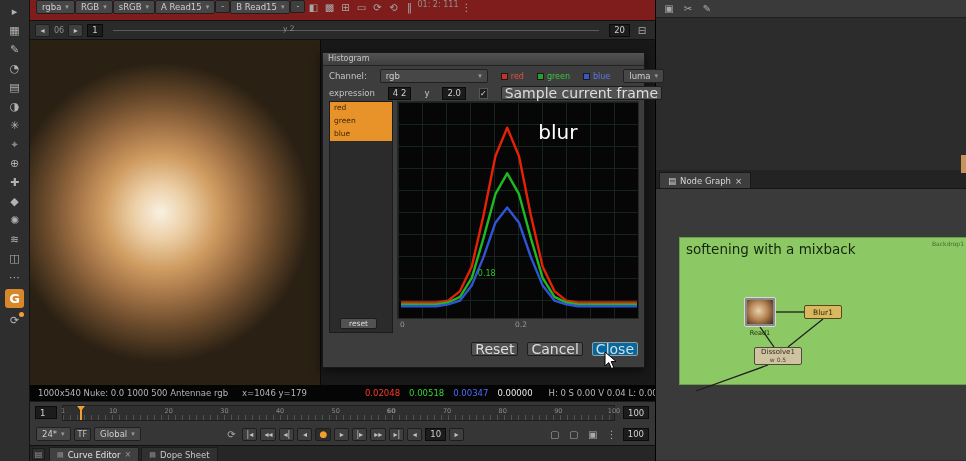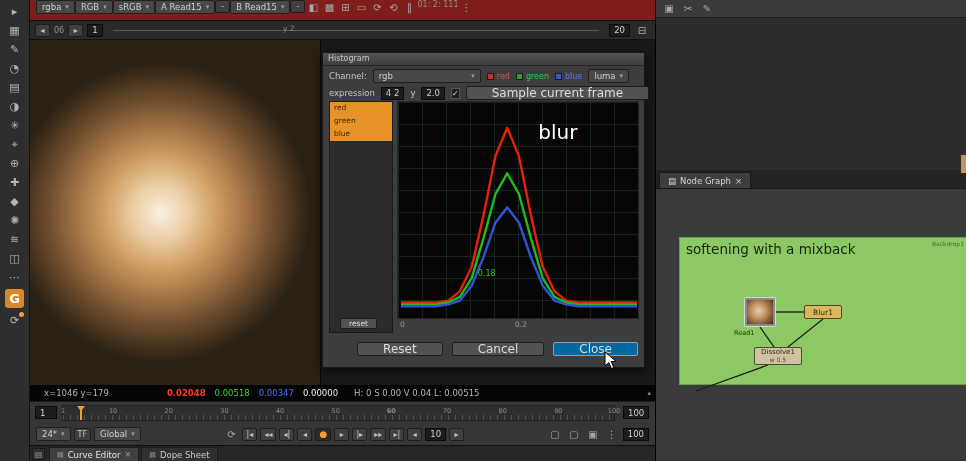--- a/index.html
+++ b/index.html
@@ -9,21 +9,21 @@
   
   .icon{display:inline-flex;align-items:center;justify-content:center;width:16px;height:14px;color:#a8a8a8;font-size:10px;flex:0 0 auto;}
   .tbtn{display:inline-flex;align-items:center;justify-content:center;min-width:15px;height:13px;padding:0 3px;background:#3f3f3f;border:1px solid #1e1e1e;border-radius:2px;color:#c2c2c2;font-size:8px;flex:0 0 auto;}
   .tbtn.rec{color:#f0a030;background:#2c2c2c;font-size:9px;}
   .select{display:inline-flex;align-items:center;gap:4px;height:14px;padding:0 5px;background:#474747;border:1px solid #202020;border-radius:2px;color:#cfcfcf;font-size:8.5px;flex:0 0 auto;white-space:nowrap;}
   .select .caret{color:#9a9a9a;font-size:7px;}
   .field{display:inline-flex;align-items:center;height:13px;padding:0 4px;background:#1c1c1c;border:1px solid #0b0b0b;color:#d0d0d0;font-size:8.5px;flex:0 0 auto;}
   .ttext{color:#909090;font-size:8px;white-space:nowrap;flex:0 0 auto;}
   .spacer{flex:1 1 auto;}
   .lbl{color:#c6c6c6;font-size:8.5px;white-space:nowrap;}
-  .btn{display:inline-flex;align-items:center;justify-content:center;height:14px;padding:0 25px;background:#525252;border:1px solid #1d1d1d;border-radius:2px;color:#ddd;font-size:12px;white-space:nowrap;}
+  .btn{display:inline-flex;align-items:center;justify-content:center;height:14px;padding:0 3px;background:#525252;border:1px solid #1d1d1d;border-radius:2px;color:#ddd;font-size:14px;white-space:nowrap;}
   .btn.focus{border-color:#9a9a9a;background:#0369a1;}
 
   
   .left-toolbar{position:absolute;left:0;top:0;width:30px;height:461px;background:#2e2e2e;border-right:1px solid #121212;display:flex;flex-direction:column;align-items:center;padding-top:3px;}
   .left-toolbar .lt-icons{display:flex;flex-direction:column;align-items:center;gap:3px;}
   .left-toolbar .icon{width:20px;height:16px;color:#b2b2b2;font-size:11px;}
   .g-logo{width:19px;height:19px;margin-top:4px;background:#d8882a;border-radius:3px;color:#fff;font-weight:bold;font-size:13px;display:flex;align-items:center;justify-content:center;}
   .lt-refresh{position:relative;margin-top:4px;width:20px;height:16px;display:flex;align-items:center;justify-content:center;color:#b2b2b2;font-size:11px;}
   .lt-refresh .dot{position:absolute;right:1px;top:0;width:5px;height:5px;border-radius:50%;background:#f0a030;}
 
@@ -32,21 +32,21 @@
   .viewer-bar{position:absolute;left:30px;top:21px;width:625px;height:19px;background:#2a2a2a;border-bottom:1px solid #121212;display:flex;align-items:center;gap:4px;padding:0 5px;}
   .hslider{position:relative;flex:1 1 auto;height:1px;background:#5a5a5a;margin:0 6px;}
   .hslider-label{position:absolute;left:35%;top:-6px;font-size:7.5px;color:#8a8a8a;}
 
   
   .viewer{position:absolute;left:30px;top:40px;width:291px;height:345px;background:radial-gradient(circle 150px at 45% 50%, #f9f0e2 0%, #eccfa6 18%, #cf9c61 38%, #9f7044 58%, #6b4b2c 76%, #3f2e1b 92%, #2a2014 100%) #261d12;border-right:1px solid #0a0a0a;}
 
   
   .dialog{position:absolute;left:322px;top:52px;width:323px;height:316px;background:#3d3d3d;border:1px solid #181818;box-shadow:0 3px 10px rgba(0,0,0,.6);z-index:5;}
   .dlg-title{height:13px;background:linear-gradient(#535353,#3e3e3e);color:#c5c5c5;font-size:8px;padding:1px 5px;border-bottom:1px solid #242424;}
-  .dlg-row{position:absolute;left:6px;right:6px;display:flex;align-items:center;gap:6px;}
+  .dlg-row{position:absolute;left:6px;right:6px;display:flex;align-items:center;gap:13px;}
   .r1{top:15px;height:16px;}
   .r2{top:32px;height:16px;}
   .select.wide{min-width:108px;justify-content:space-between;}
   .chk{display:inline-flex;align-items:center;gap:3px;font-size:8px;}
   .chk .box{width:7px;height:7px;display:inline-block;border:1px solid #1a1a1a;}
   .chk-r{color:#e85040;}.chk-r .box{background:#c43325;}
   .chk-g{color:#3ec43e;}.chk-g .box{background:#2a9e2a;}
   .chk-b{color:#5b79e8;}.chk-b .box{background:#3a55c8;}
   .chkbox{width:11px;height:11px;background:#1f1f1f;border:1px solid #555;color:#ddd;font-size:8px;display:inline-flex;align-items:center;justify-content:center;}
   .chan-list{position:absolute;left:6px;top:48px;width:64px;height:232px;background:#2b2b2b;border:1px solid #1b1b1b;}
@@ -58,21 +58,21 @@
   .x-axis{position:absolute;left:74px;top:267px;width:242px;height:11px;}
   .xt{position:absolute;top:0;font-size:7.5px;color:#9a9a9a;}
   .dlg-buttons{position:absolute;right:6px;top:289px;display:flex;gap:9px;}
   .watermark{position:absolute;left:8px;top:164px;font-size:13px;font-weight:bold;letter-spacing:3px;color:#2e64d8;opacity:.92;white-space:nowrap;z-index:6;pointer-events:none;}
 
   
   .status-bar{position:absolute;left:30px;top:385px;width:625px;height:16px;background:#050505;display:flex;align-items:center;font-size:8.5px;color:#b5b5b5;white-space:nowrap;}
   .status-bar .s-info{margin-left:8px;}
   .status-bar .s-coords{margin-left:14px;}
   .status-bar .s-vals{margin-left:58px;display:flex;gap:9px;}
-  .v-r{color:#ff3a28;font-weight:bold;}.v-g{color:#35d435;}.v-b{color:#4b6bff;}.v-a{color:#eaeaea;}
+  .v-r{color:#ff3a28;}.v-g{color:#35d435;}.v-b{color:#4b6bff;}.v-a{color:#eaeaea;}
   .status-bar .s-hsvl{margin-left:16px;}
   .status-bar .s-expand{margin-left:auto;margin-right:4px;color:#8a8a8a;font-size:7px;}
 
   
   .timeline{position:absolute;left:30px;top:401px;width:625px;height:44px;background:#363636;border-top:1px solid #1a1a1a;}
   .ruler-row{position:relative;height:22px;}
   .ruler-start{position:absolute;left:5px;top:4px;width:22px;}
   .ruler-end{position:absolute;right:6px;top:4px;width:26px;}
   #ruler{position:absolute;left:32px;right:40px;top:3px;height:16px;background:#2f2f2f;border:1px solid #1e1e1e;background-image:repeating-linear-gradient(90deg,#525252 0 1px,transparent 1px 7px);background-repeat:no-repeat;background-size:100% 5px;background-position:0 100%;}
   .ruler-label{position:absolute;top:1px;transform:translateX(-50%);font-size:6.5px;color:#8a8a8a;}
@@ -95,21 +95,21 @@
   .rp-tabrow{height:19px;background:#232323;display:flex;align-items:flex-end;padding-left:3px;border-bottom:1px solid #161616;}
   .rp-tab{display:inline-flex;align-items:center;gap:4px;height:16px;padding:0 8px;background:#3e3e3e;border:1px solid #191919;border-bottom:none;font-size:8.5px;color:#d5d5d5;}
   .rp-canvas{position:relative;height:271px;background:#3a3a3a;overflow:hidden;}
   .backdrop{position:absolute;left:23px;top:48px;width:290px;height:148px;background:#8cc863;border:1px solid #69a046;}
   .backdrop-title{padding:3px 6px;font-size:13.5px;color:#16260e;}
   .backdrop-name{position:absolute;right:4px;top:2px;font-size:6px;color:#4a6b33;}
   #edges{position:absolute;left:0;top:0;}
   .node{position:absolute;border-radius:2px;display:flex;flex-direction:column;align-items:center;justify-content:center;}
   .node-read{left:88px;top:108px;width:32px;height:30px;background:#8a8a8a;border:1px solid #d8d8d8;padding:2px;}
   .node-read .thumb{width:100%;height:100%;background:radial-gradient(circle at 45% 45%, #e8d2b0 0%, #b98757 45%, #6b4a2c 80%, #40291a 100%);}
-  .node-caption{position:absolute;left:78px;top:140px;width:52px;font-size:6.5px;color:#20320d;}
+  .node-caption{position:absolute;left:78px;top:140px;width:52px;text-align:center;font-size:6.5px;color:#20320d;}
   .node-blur{left:148px;top:116px;width:38px;height:14px;background:#d8b960;border:1px solid #57471c;font-size:7.5px;color:#332a08;}
   .node-dissolve{left:98px;top:158px;width:48px;height:18px;background:#cfc3a2;border:1px solid #4f4a3a;font-size:7px;color:#2e2a1c;line-height:1.1;}
   .node-dissolve .sub{font-size:6px;color:#4a4430;}
   .rp-scroll{position:absolute;right:0;top:155px;width:5px;height:18px;background:#c8935a;}
 
   .cursor{position:absolute;left:604px;top:351px;z-index:20;}
 </style>
 </head>
 <body>
 
@@ -243,20 +243,21 @@
       <span class="xt" style="left:118px">0.2</span>
     </div>
     <div class="dlg-buttons">
       <span class="btn">Reset</span>
       <span class="btn">Cancel</span>
       <span class="btn focus">Close</span>
     </div>
   </div>
 
   <div class="status-bar">
+    <span class="s-info">1000x540 Nuke: 0.0 1000 500 Antennae rgb</span>
     <span class="s-coords">x=1046 y=179</span>
     <span class="s-vals">
       <span class="v-r">0.02048</span>
       <span class="v-g">0.00518</span>
       <span class="v-b">0.00347</span>
       <span class="v-a">0.00000</span>
     </span>
     <span class="s-hsvl">H: 0 S 0.00 V 0.04 L: 0.00515</span>
     <span class="s-expand">▴</span>
   </div>

